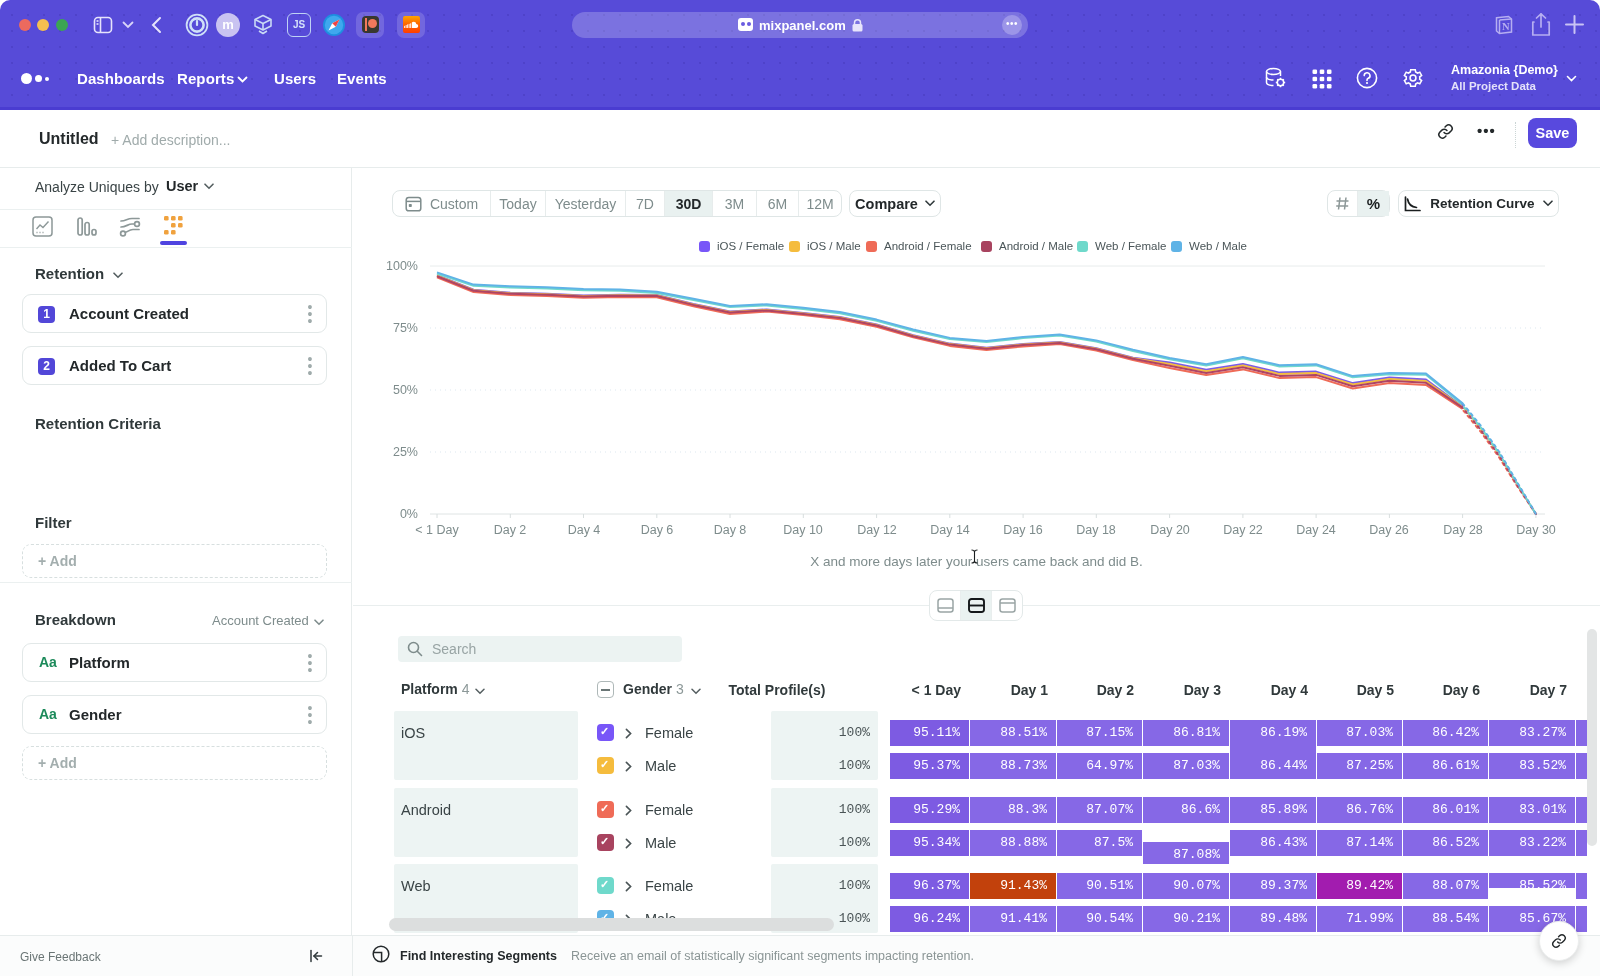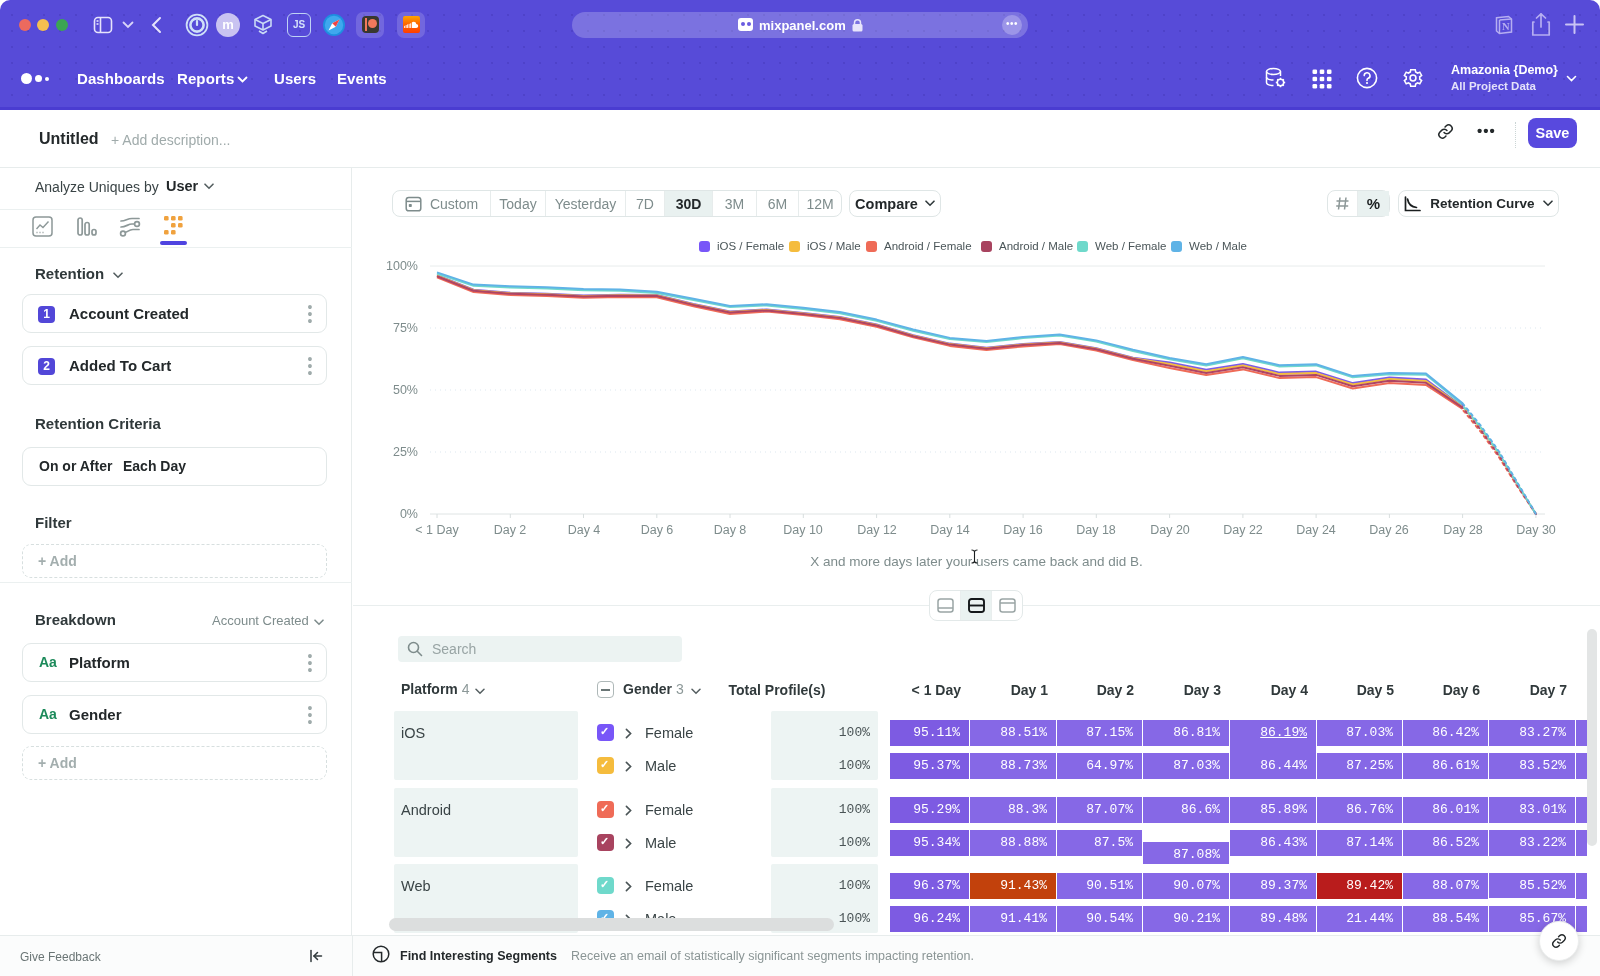--- a/index.html
+++ b/index.html
@@ -245,24 +245,20 @@
     <div class="badge">1</div>
     <div class="card-label">Account Created</div>
     <div class="dots3">•<br>•<br>•</div>
   </div>
   <div class="card" style="top:178px;">
     <div class="badge">2</div>
     <div class="card-label">Added To Cart</div>
     <div class="dots3">•<br>•<br>•</div>
   </div>
   <div class="sb-h abs" style="left:35px;top:247px;">Retention Criteria</div>
-  <div class="card" style="top:279px;">
-    <div class="card-label" style="left:16px;font-size:14px;">On or After</div>
-    <div class="card-label" style="left:100px;font-size:14px;">Each Day</div>
-  </div>
   <div class="sb-h abs" style="left:35px;top:346px;">Filter</div>
   <div class="dashcard" style="top:376px;">+ Add</div>
   <div class="abs" style="left:0;top:414px;width:352px;border-top:1px solid #EBF0F0;"></div>
   <div class="sb-h abs" style="left:35px;top:443px;">Breakdown</div>
   <div class="abs" style="left:212px;top:445px;color:#7E8C8C;font-size:13px;">Account Created</div>
   <svg class="abs" style="left:314px;top:451px" width="10" height="7" viewBox="0 0 10 7" fill="none" stroke="#7E8C8C" stroke-width="1.6" stroke-linecap="round">
       <path d="M1 1.2 L5 5.2 L9 1.2"></path>
     </svg>
   <div class="card" style="top:475px;">
     <div class="aa">Aa</div>
@@ -445,21 +441,21 @@
   <div class="chk" style="left:244px;top:556px;background:#7856F8;"></div>
   <svg class="abs" style="left:272px;top:560px" width="7" height="11" viewBox="0 0 7 11" fill="none" stroke="#4A5456" stroke-width="1.6" stroke-linecap="round">
         <path d="M1.4 1.4 L5.6 5.5 L1.4 9.6"></path>
       </svg>
   <div class="rowlabel" style="left:292px;top:557px;">Female</div>
   <div class="mono abs" style="left:418px;top:552px;width:99px;text-align:right;font-size:13px;color:#4A5456;line-height:26px;">100%</div>
   <div class="pcell" style="left:537px;top:552px;width:79px;height:26px;background:#7D5BE2;">95.11%</div>
   <div class="pcell" style="left:617px;top:552px;width:86px;height:26px;background:#8668E6;">88.51%</div>
   <div class="pcell" style="left:704px;top:552px;width:85px;height:26px;background:#8668E6;">87.15%</div>
   <div class="pcell" style="left:790px;top:552px;width:86px;height:26px;background:#8668E6;">86.81%</div>
-  <div class="pcell" style="left:877px;top:552px;width:86px;height:40px;background:#8668E6;text-decoration:underline;">86.19%</div>
+  <div class="pcell" style="left:877px;top:552px;width:86px;height:40px;background:#8668E6;">86.19%</div>
   <div class="pcell" style="left:964px;top:552px;width:85px;height:26px;background:#8668E6;">87.03%</div>
   <div class="pcell" style="left:1050px;top:552px;width:85px;height:26px;background:#8668E6;">86.42%</div>
   <div class="pcell" style="left:1136px;top:552px;width:86px;height:26px;background:#8668E6;">83.27%</div>
   <div class="pcell" style="left:1223px;top:552px;width:11px;height:26px;background:#8668E6;"></div>
   <div class="chk" style="left:244px;top:589px;background:#F5BC3D;"></div>
   <svg class="abs" style="left:272px;top:593px" width="7" height="11" viewBox="0 0 7 11" fill="none" stroke="#4A5456" stroke-width="1.6" stroke-linecap="round">
         <path d="M1.4 1.4 L5.6 5.5 L1.4 9.6"></path>
       </svg>
   <div class="rowlabel" style="left:292px;top:590px;">Male</div>
   <div class="mono abs" style="left:418px;top:585px;width:99px;text-align:right;font-size:13px;color:#4A5456;line-height:26px;">100%</div>
@@ -512,36 +508,36 @@
   <svg class="abs" style="left:272px;top:713px" width="7" height="11" viewBox="0 0 7 11" fill="none" stroke="#4A5456" stroke-width="1.6" stroke-linecap="round">
         <path d="M1.4 1.4 L5.6 5.5 L1.4 9.6"></path>
       </svg>
   <div class="rowlabel" style="left:292px;top:710px;">Female</div>
   <div class="mono abs" style="left:418px;top:705px;width:99px;text-align:right;font-size:13px;color:#4A5456;line-height:26px;">100%</div>
   <div class="pcell" style="left:537px;top:705px;width:79px;height:26px;background:#7D5BE2;">96.37%</div>
   <div class="pcell" style="left:617px;top:705px;width:86px;height:26px;background:#c2410c;">91.43%</div>
   <div class="pcell" style="left:704px;top:705px;width:85px;height:26px;background:#8668E6;">90.51%</div>
   <div class="pcell" style="left:790px;top:705px;width:86px;height:26px;background:#8668E6;">90.07%</div>
   <div class="pcell" style="left:877px;top:705px;width:86px;height:26px;background:#8668E6;">89.37%</div>
-  <div class="pcell" style="left:964px;top:705px;width:85px;height:26px;background:#b91c1c;">89.42%</div>
+  <div class="pcell" style="left:964px;top:705px;width:85px;height:26px;background:#a21caf;">89.42%</div>
   <div class="pcell" style="left:1050px;top:705px;width:85px;height:26px;background:#8668E6;">88.07%</div>
-  <div class="pcell" style="left:1136px;top:705px;width:86px;height:25px;background:#8668E6;">85.52%</div>
+  <div class="pcell" style="left:1136px;top:705px;width:86px;height:15px;background:#8668E6;">85.52%</div>
   <div class="pcell" style="left:1223px;top:705px;width:11px;height:26px;background:#8668E6;"></div>
   <div class="chk" style="left:244px;top:742px;background:#5FB3E6;"></div>
   <svg class="abs" style="left:272px;top:746px" width="7" height="11" viewBox="0 0 7 11" fill="none" stroke="#4A5456" stroke-width="1.6" stroke-linecap="round">
         <path d="M1.4 1.4 L5.6 5.5 L1.4 9.6"></path>
       </svg>
   <div class="rowlabel" style="left:292px;top:743px;">Male</div>
   <div class="mono abs" style="left:418px;top:738px;width:99px;text-align:right;font-size:13px;color:#4A5456;line-height:26px;">100%</div>
   <div class="pcell" style="left:537px;top:738px;width:79px;height:26px;background:#7D5BE2;">96.24%</div>
   <div class="pcell" style="left:617px;top:738px;width:86px;height:26px;background:#8668E6;">91.41%</div>
   <div class="pcell" style="left:704px;top:738px;width:85px;height:26px;background:#8668E6;">90.54%</div>
   <div class="pcell" style="left:790px;top:738px;width:86px;height:26px;background:#8668E6;">90.21%</div>
   <div class="pcell" style="left:877px;top:738px;width:86px;height:26px;background:#8668E6;">89.48%</div>
-  <div class="pcell" style="left:964px;top:738px;width:85px;height:26px;background:#8668E6;">21.44%</div>
+  <div class="pcell" style="left:964px;top:738px;width:85px;height:26px;background:#8668E6;">71.99%</div>
   <div class="pcell" style="left:1050px;top:738px;width:85px;height:26px;background:#8668E6;">88.54%</div>
   <div class="pcell" style="left:1136px;top:738px;width:86px;height:26px;background:#8668E6;">85.67%</div>
   <div class="pcell" style="left:1223px;top:738px;width:11px;height:26px;background:#8668E6;"></div>
   </div>
 </div>
 <div id="botbar">
   <div class="abs" style="left:20px;top:14px;color:#6A7575;font-size:12px;">Give Feedback</div>
   <svg class="abs" style="left:309px;top:13px" width="14" height="14" viewBox="0 0 14 14" fill="none" stroke="#30393B" stroke-width="1.5" stroke-linecap="round">
       <path d="M2 1.5 V12.5"></path>
       <path d="M12.5 7 H5"></path>

